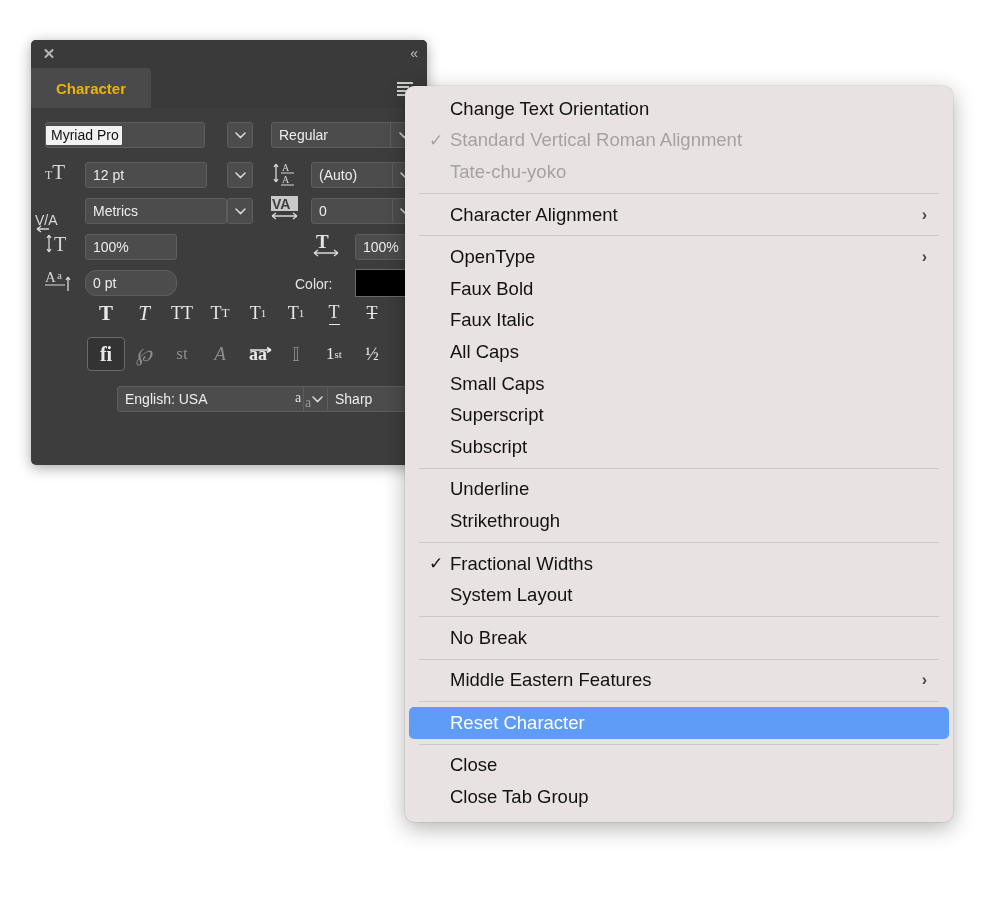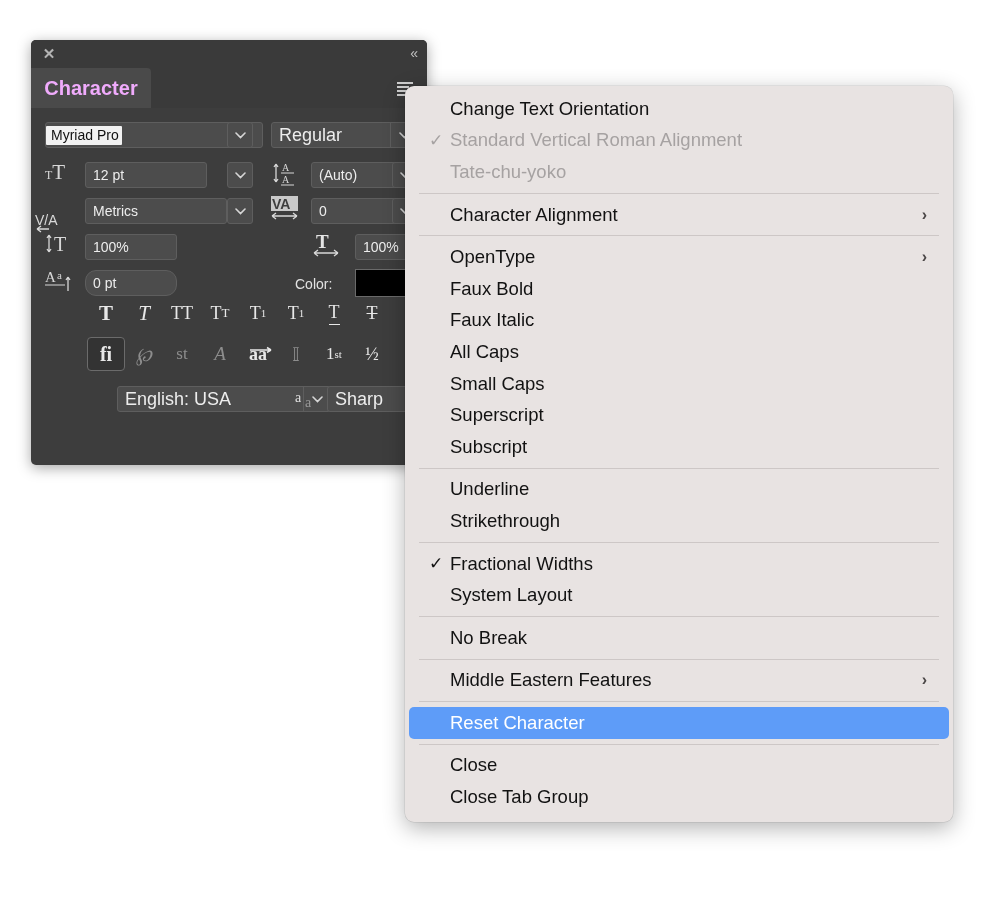--- a/index.html
+++ b/index.html
@@ -42,22 +42,22 @@
   .tabstrip {
     position: relative;
     height: 40px;
     background: #3a3a3a;
   }
   .tab-active {
     position: absolute; left: 0; top: 0;
     width: 120px; height: 40px;
     background: #4a4a4a;
     border-top-right-radius: 4px;
-    color: #f0abfc;
-    font-size: 20px; font-weight: 700;
+    color: #eab308;
+    font-size: 15px; font-weight: 700;
     display: flex; align-items: center; justify-content: center;
     cursor: pointer;
   }
   .panel-menu-icon {
     position: absolute; right: 14px; top: 14px;
     width: 16px; height: 12px; cursor: pointer;
   }
   .panel-menu-icon i {
     display: block; height: 2px; background: #cfcfcf; margin-bottom: 2px;
   }
@@ -97,21 +97,21 @@
   }
   .drop svg { display:block; }
   .combo-box {
     position: absolute; height: 26px;
     background: #4c4c4c; border: 1px solid #5e5e5e; border-radius: 3px;
     box-sizing: border-box; cursor: pointer;
   }
   .combo-box .cb-label {
     position: absolute; left: 7px; top: 0; bottom: 0;
     display: flex; align-items: center;
-    color: #ededed; font-size: 18px; white-space: nowrap;
+    color: #ededed; font-size: 14px; white-space: nowrap;
   }
   .combo-box .cb-arrow {
     position: absolute; right: 0; top: 0; bottom: 0; width: 26px;
     display: flex; align-items: center; justify-content: center;
     border-left: 1px solid #5e5e5e;
   }
 
   .ic {
     position: absolute;
     color: #d8d8d8;
@@ -206,21 +206,21 @@
         <i></i>
           <i></i>
           <i></i>
           <i></i>
       </div>
     </div>
 
     <div class="panel-body">
 
       <div class="row">
-        <div class="fld sel-text" style="left:14px; top:0; width:218px;">
+        <div class="fld sel-text" style="left:14px; top:0; width:160px;">
           <span class="selspan">Myriad Pro</span>
         </div>
         <div class="drop" style="left:196px; top:0;">
           <svg width="11" height="7" viewBox="0 0 11 7">
               <path d="M1 1 L5.5 5.5 L10 1" stroke="#d6d6d6" stroke-width="1.6" fill="none" stroke-linecap="round"></path>
             </svg>
         </div>
         <div class="combo-box" style="left:240px; top:0; width:147px;">
           <span class="cb-label">Regular</span>
           <span class="cb-arrow">

